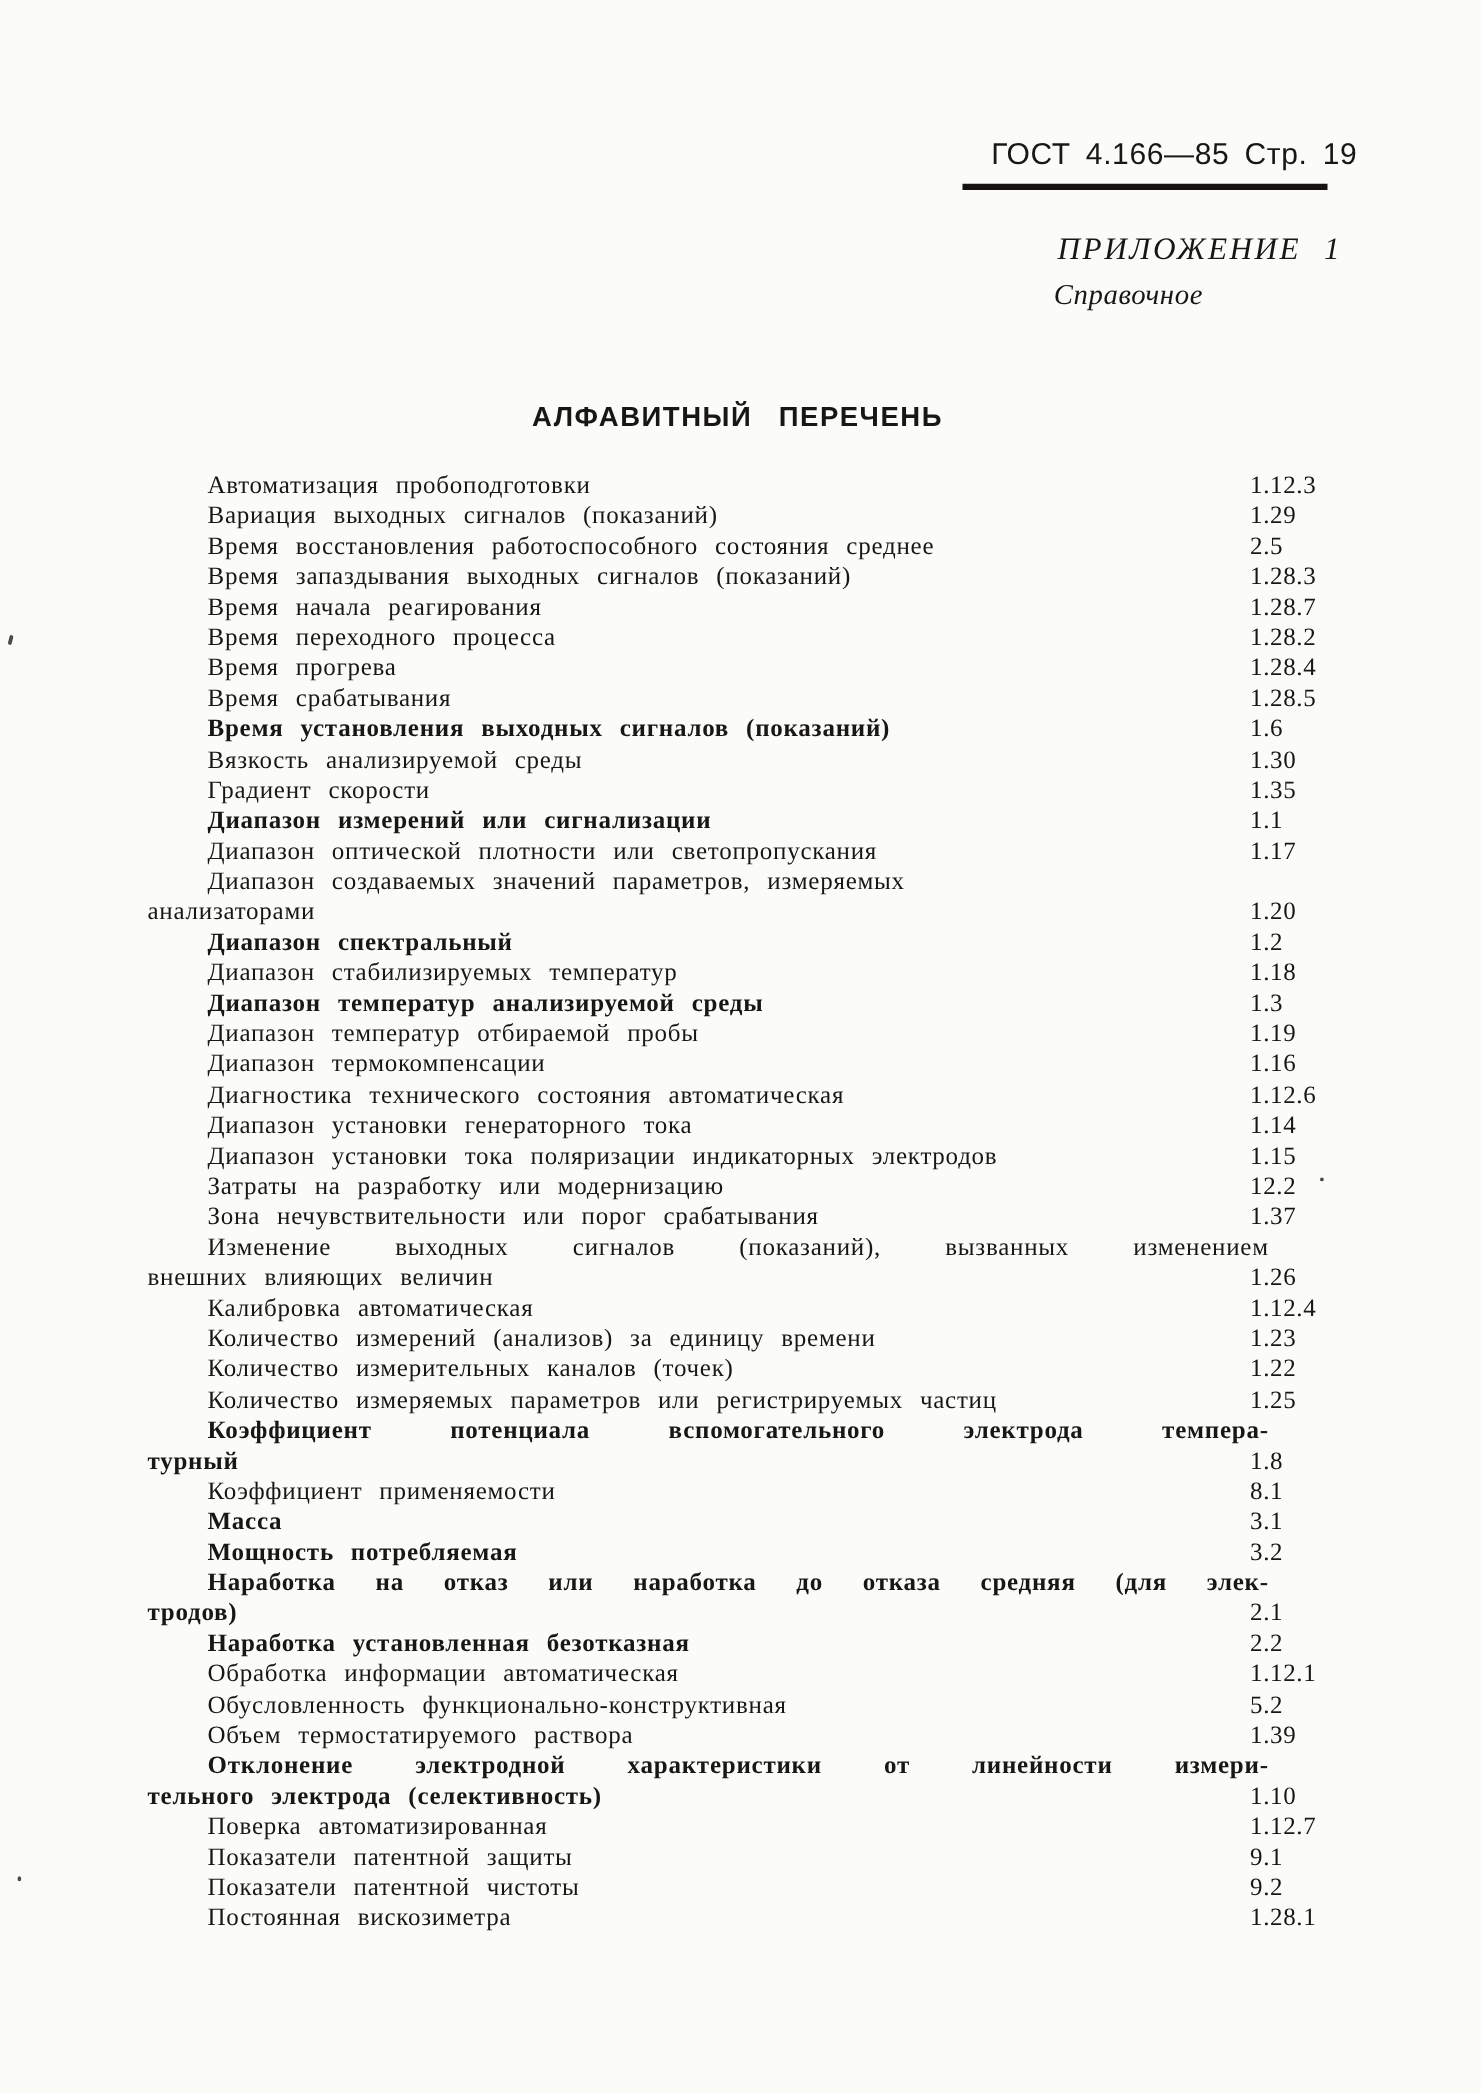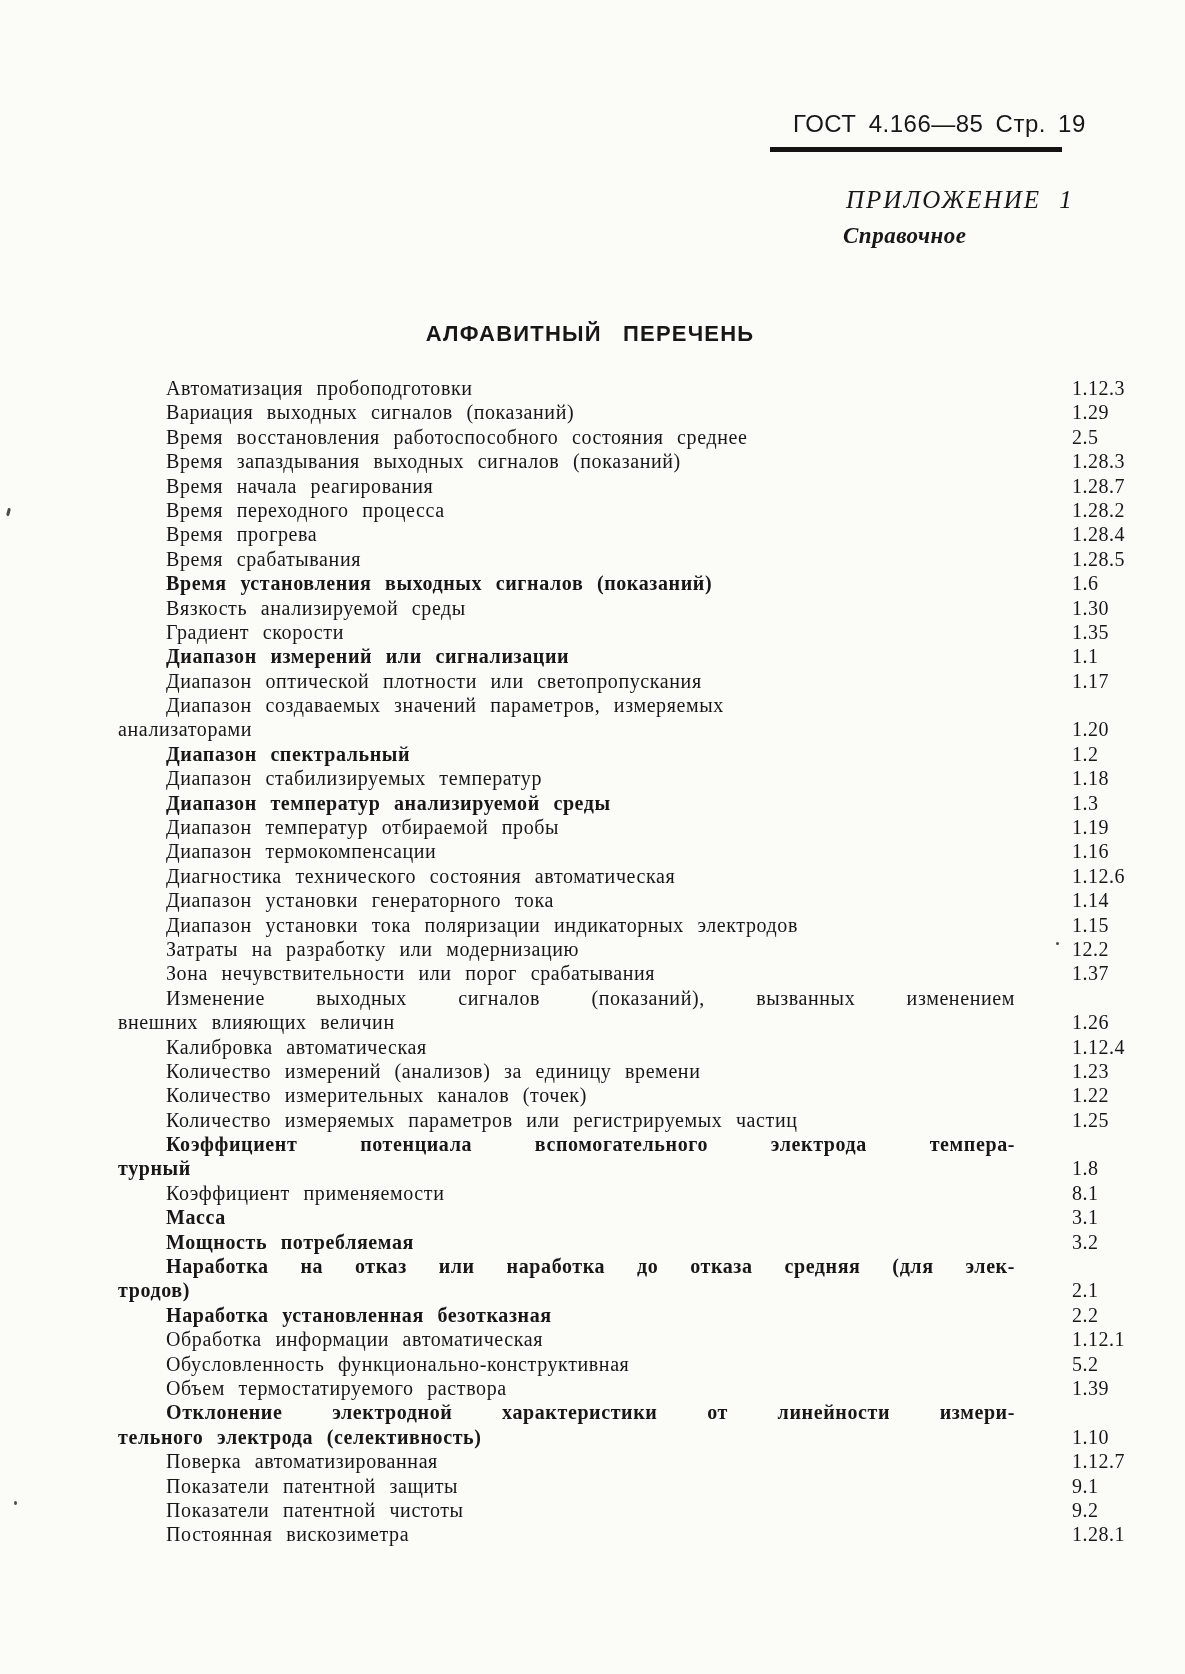--- a/index.html
+++ b/index.html
@@ -29,49 +29,48 @@
     font-style: italic; font-size: 25px;
     letter-spacing: 2px; word-spacing: 10px;
     white-space: nowrap;
     text-align: right;
   }
   .appendix-subtitle {
     position: absolute; top: 223px; left: 843px;
     font-style: italic; font-size: 23px;
     letter-spacing: 0.5px;
     white-space: nowrap;
-    font-weight: bold;
   }
   .index-title {
     position: absolute; top: 321px; left: 118px; width: 944px;
     text-align: center;
     font-family: "Liberation Sans", sans-serif;
     font-weight: bold; font-size: 22px;
     letter-spacing: 1.2px; word-spacing: 14px;
   }
   .index-list {
     position: absolute; top: 376px; left: 118px; width: 944px;
     font-size: 20px;
   }
-  .row { display: flex; height: 24.4px; line-height: 24.4px; align-items: flex-end; gap: 48px; }
+  .row { display: flex; height: 24.4px; line-height: 24.4px; align-items: center; }
   .label {
     flex: none; width: 882px;
     white-space: nowrap;
     letter-spacing: 0.6px; word-spacing: 8px;
     overflow: visible;
   }
   .label.indent { text-indent: 48px; }
   .label.full { width: 897px; }
   .label.justify {
     white-space: normal;
     text-align: justify;
     text-align-last: justify;
   }
   .label.bold, .bold { font-weight: bold; }
-  .num { flex: none; width: 62px; letter-spacing: 0.5px; margin-left: 24px; }
+  .num { flex: none; width: 62px; letter-spacing: 0.5px; }
 
   .speck { position: absolute; background: #4a4a48; }
   .speck-comma {
     top: 508px; left: 7px; width: 3px; height: 8px;
     border-radius: 2px; transform: rotate(14deg);
   }
   .speck-dot-a { top: 942px; left: 1056px; width: 3px; height: 3px; border-radius: 50%; }
   .speck-dot-b { top: 1501px; left: 14px; width: 3px; height: 4px; border-radius: 50%; }
 </style>
 </head>

